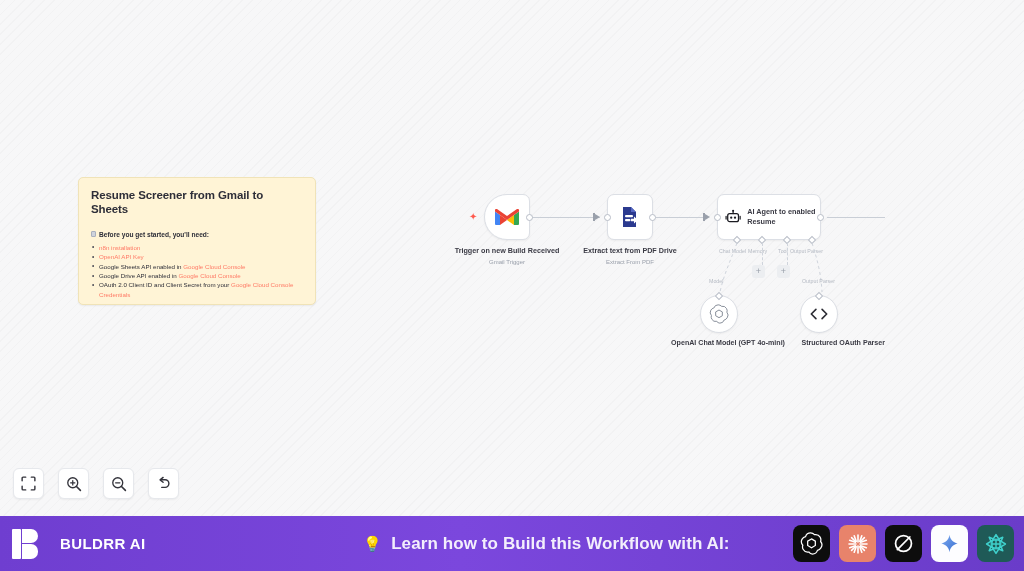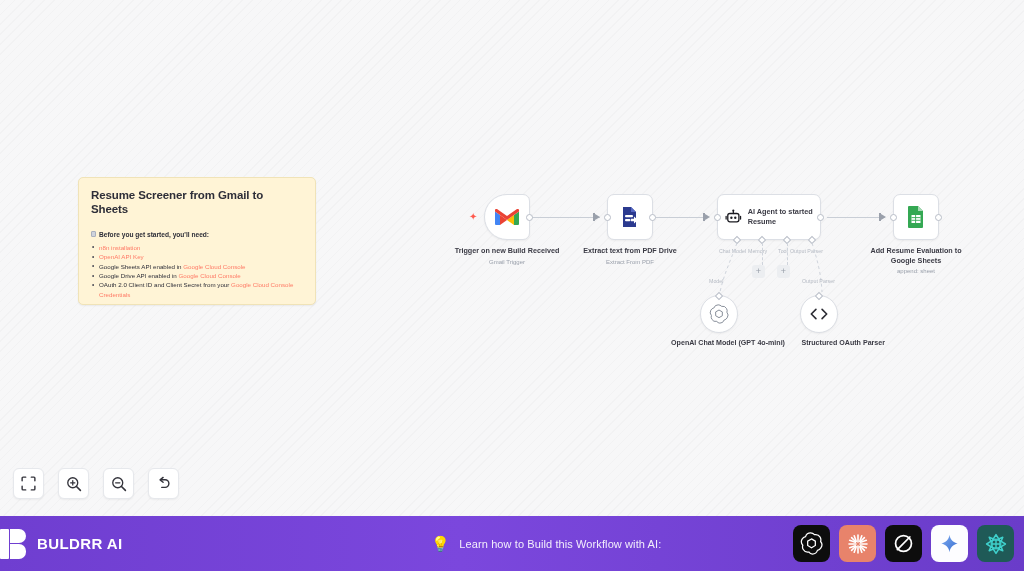--- a/index.html
+++ b/index.html
@@ -143,39 +143,39 @@
     border:1px solid #e6e8ec; display:flex; align-items:center; justify-content:center;
     box-shadow:0 1px 2px rgba(0,0,0,0.05); cursor:pointer;
   }
 
   
   #footer {
     position:absolute; left:0; top:516px; width:1024px; height:55px;
     background:linear-gradient(90deg,#6f3ed0 0%,#7b47dd 45%,#6a3cc9 100%);
     display:flex; align-items:center;
   }
-  #brand { display:flex; align-items:center; gap:9px; width:300px; }
+  #brand { display:flex; align-items:center; gap:20px; padding-left:12px; width:300px; }
   .brand-mark { width:28px; height:30px; position:relative; }
   .brand-mark .bar {
     position:absolute; left:0; top:0; width:9px; height:30px; background:#fff; border-radius:1px;
   }
   .brand-mark .c1 {
     position:absolute; left:10px; top:0; width:16px; height:14px;
     background:#fff; border-radius:0 7px 7px 0;
   }
   .brand-mark .c2 {
     position:absolute; left:10px; top:15px; width:16px; height:15px;
     background:#fff; border-radius:0 7px 7px 0;
   }
   #brand .brand-text {
     color:#fff; font-size:15px; font-weight:bold; letter-spacing:0.4px;
   }
   #footer-center { flex:1; display:flex; align-items:center; justify-content:center; gap:9px; }
   #footer-center .cta {
-    color:#f3eefc; font-size:11px; font-weight:normal; letter-spacing:0.1px;
+    color:#f3eefc; font-size:17px; font-weight:bold; letter-spacing:0.1px;
   }
   #footer-center .bulb { font-size:15px; }
   #ai-icons { display:flex; gap:9px; padding-right:10px; }
   .ai-icon {
     width:37px; height:37px; border-radius:8px;
     display:flex; align-items:center; justify-content:center;
   }
 </style>
 </head>
 <body>
@@ -254,21 +254,21 @@
       <div class="port-arrow"></div>
       <div class="port left"></div>
       <svg width="22" height="20" viewBox="0 0 24 22">
         <rect x="4" y="6" width="16" height="12" rx="3" fill="none" stroke="#1b1b21" stroke-width="1.9"></rect>
         <circle cx="9.2" cy="12" r="1.7" fill="#1b1b21"></circle>
         <circle cx="14.8" cy="12" r="1.7" fill="#1b1b21"></circle>
         <path d="M12 2v4" stroke="#1b1b21" stroke-width="1.8" stroke-linecap="round"></path>
         <circle cx="12" cy="1.8" r="1.5" fill="#1b1b21"></circle>
         <path d="M1.6 10v4M22.4 10v4" stroke="#1b1b21" stroke-width="1.8" stroke-linecap="round"></path>
       </svg>
-      <div class="agent-label">AI Agent to started Resume</div>
+      <div class="agent-label">AI Agent to enabled Resume</div>
       <div class="port right"></div>
     </div>
   </div>
 
   <div class="diamond" style="left:734px; top:237px;"></div>
   <div class="diamond" style="left:759px; top:237px;"></div>
   <div class="diamond" style="left:784px; top:237px;"></div>
   <div class="diamond" style="left:809px; top:237px;"></div>
 
   <div class="sub-label" style="left:719px; top:248px;">Chat Model</div>
@@ -299,36 +299,20 @@
   </div>
 
   <div class="circ-node" style="left:800px; top:295px;">
     <div class="circ-diamond"></div>
     <svg width="20" height="16" viewBox="0 0 26 18">
       <path d="M9 3 3 9l6 6M17 3l6 6-6 6" fill="none" stroke="#2b2b33" stroke-width="2.1" stroke-linecap="round" stroke-linejoin="round"></path>
     </svg>
     <div class="circ-title">Structured OAuth Parser</div>
   </div>
 
-  <div class="node-wrap" style="left:893px; top:194px;">
-    <div class="node-box">
-      <div class="port-bar"></div>
-      <div class="port-arrow"></div>
-      <div class="port left"></div>
-      <svg width="22" height="24" viewBox="0 0 20 24">
-        <path d="M3 1h9l5 5v16a1 1 0 0 1-1 1H3a1 1 0 0 1-1-1V2a1 1 0 0 1 1-1z" fill="#34A853"></path>
-        <path d="M12 1l5 5h-5z" fill="#A8DAB5"></path>
-        <rect x="5.5" y="10" width="9" height="8" fill="#fff"></rect>
-        <path d="M5.5 12.6h9M5.5 15.3h9M9.6 10v8" stroke="#34A853" stroke-width="0.9"></path>
-      </svg>
-      <div class="port right"></div>
-    </div>
-    <div class="node-title">Add Resume Evaluation to Google Sheets</div>
-    <div class="node-sub">append: sheet</div>
-  </div>
 
   <div id="toolbar">
     <div class="tb-btn">
       <svg width="15" height="15" viewBox="0 0 16 16">
         <path d="M1.2 5V2.2a1 1 0 0 1 1-1H5M11 1.2h2.8a1 1 0 0 1 1 1V5M14.8 11v2.8a1 1 0 0 1-1 1H11M5 14.8H2.2a1 1 0 0 1-1-1V11" fill="none" stroke="#33333b" stroke-width="1.5" stroke-linecap="round"></path>
       </svg>
     </div>
     <div class="tb-btn">
       <svg width="16" height="16" viewBox="0 0 18 18">
         <circle cx="7.6" cy="7.6" r="5.6" fill="none" stroke="#33333b" stroke-width="1.5"></circle>

